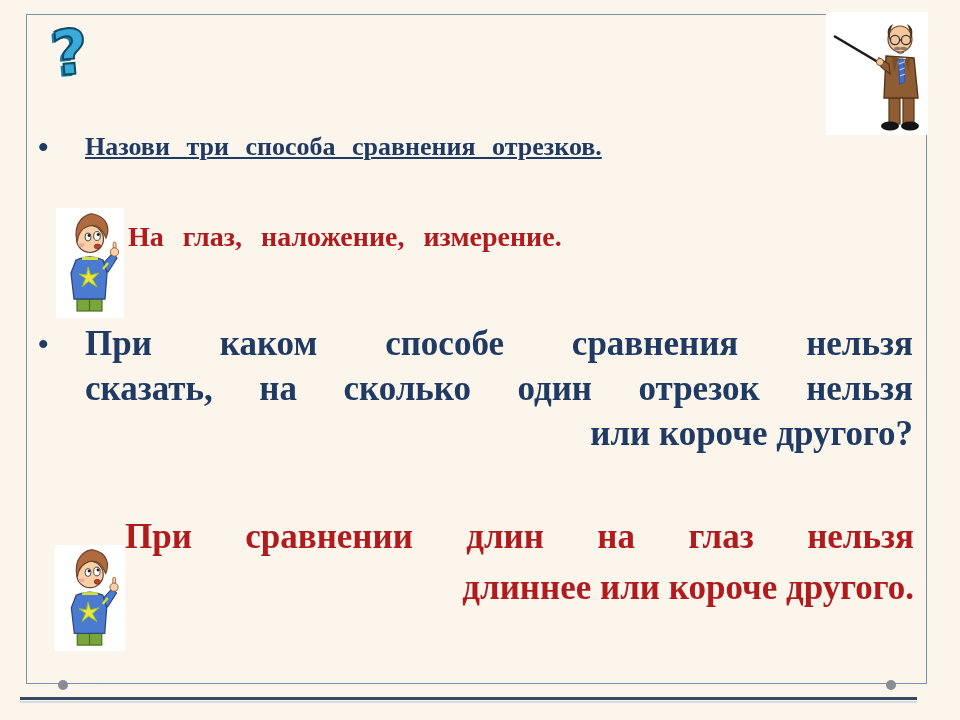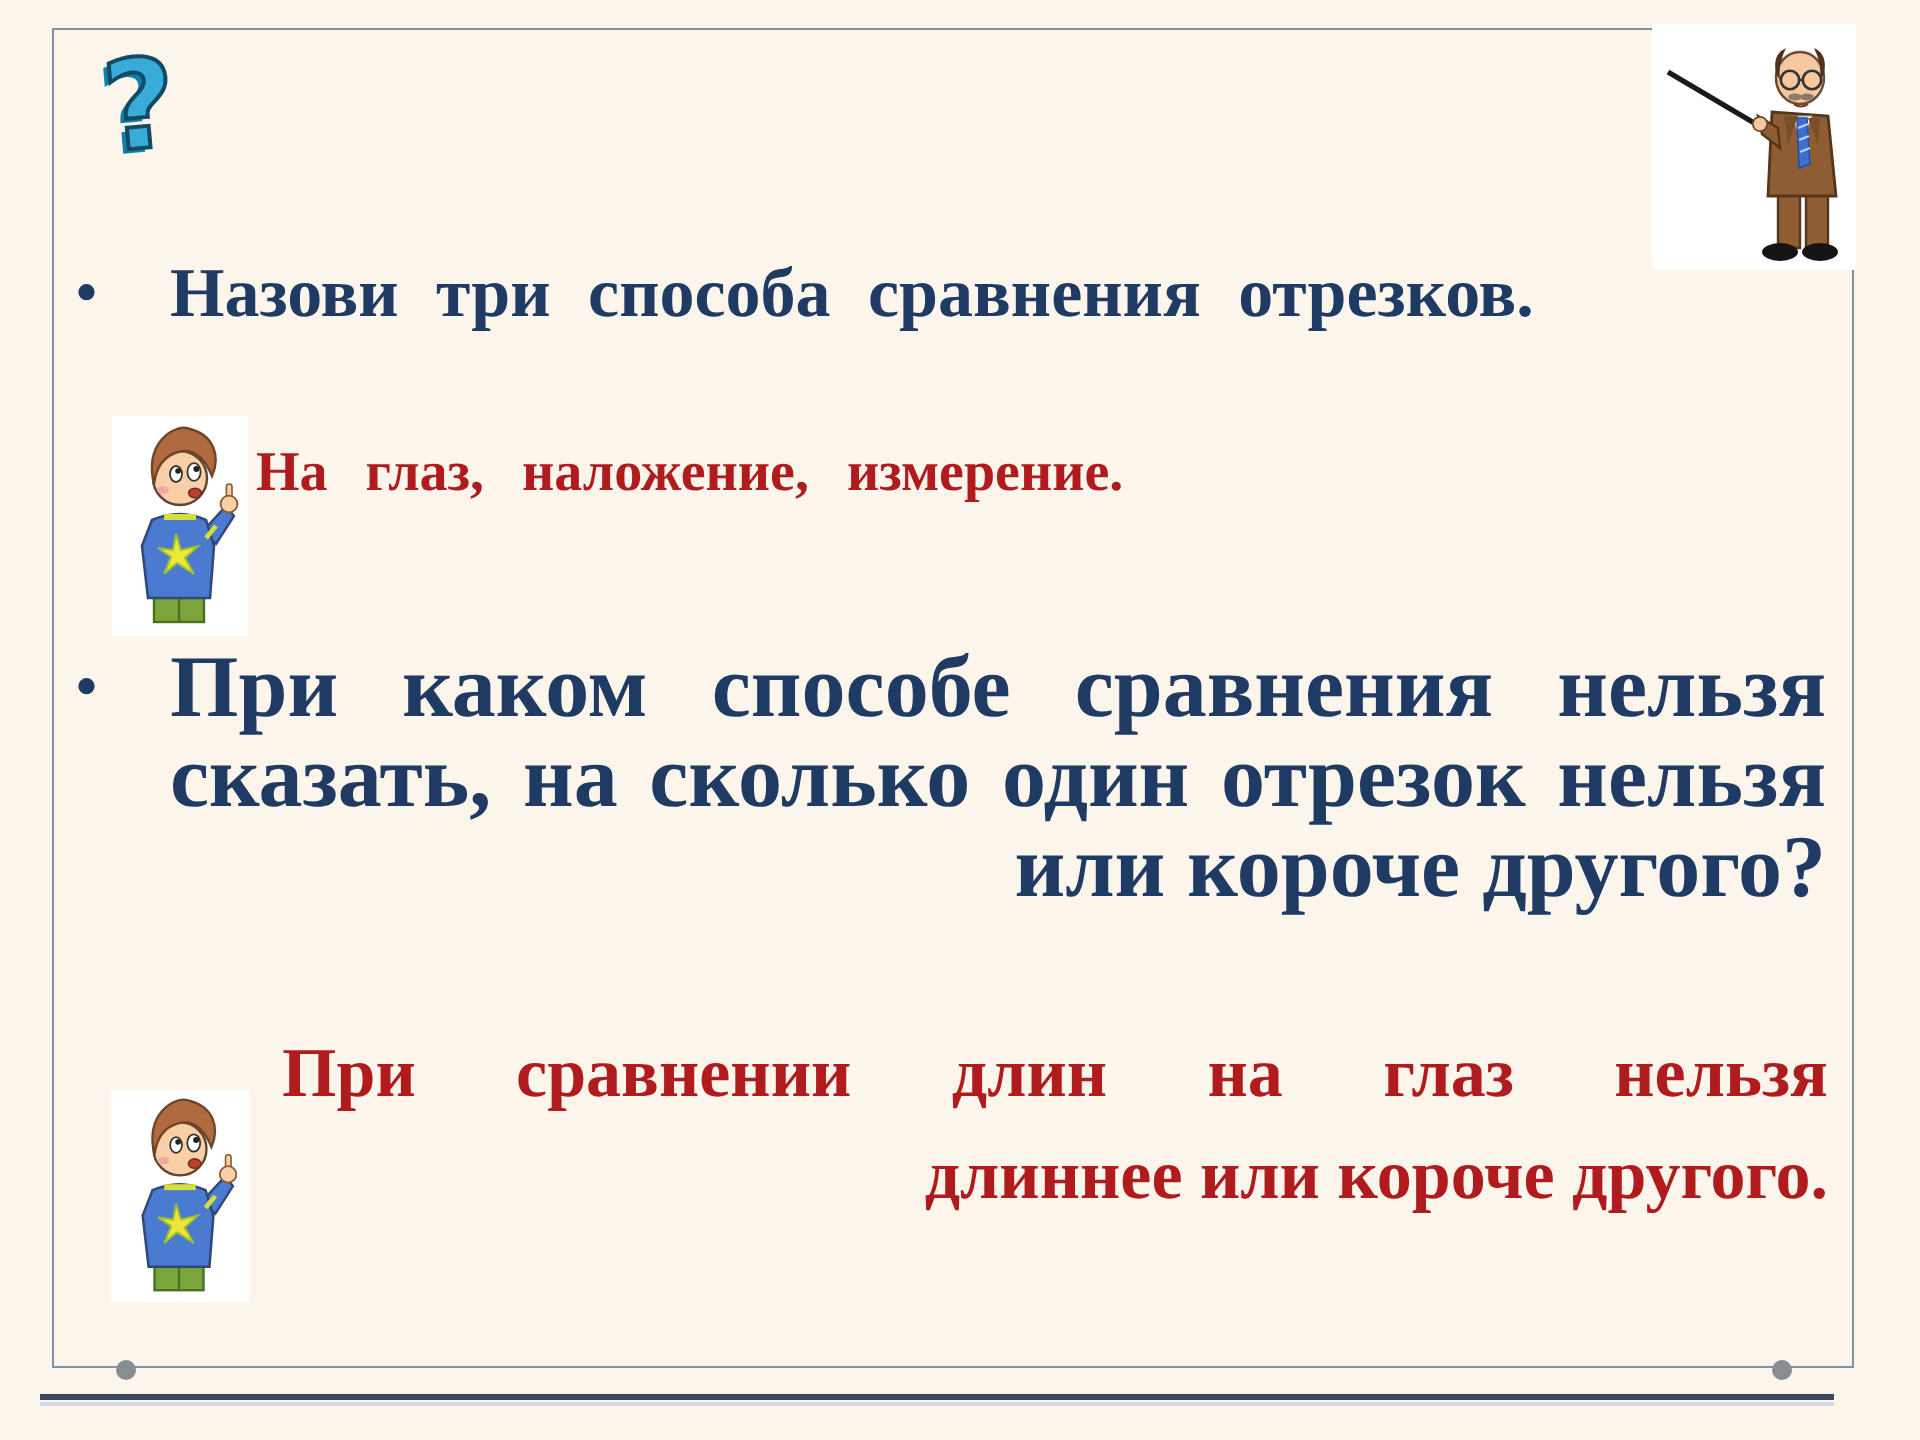--- a/index.html
+++ b/index.html
@@ -37,35 +37,35 @@
   .txt { font-weight:700; }
   .navy { color:#1F3A63; }
   .red  { color:#B01B1E; }
 
   .bullet-row { position:absolute; display:flex; }
   .bullet-marker {
     font-size:30px; line-height:45px; color:#1F3A63; font-weight:700;
     width:47px; flex:0 0 47px;
   }
   .q1-row { left:38px; top:124px; width:880px; }
-  .q1-text { font-size:35px; line-height:45px; word-spacing:10px; white-space:nowrap; }
+  .q1-text { font-size:26px; line-height:45px; word-spacing:10px; white-space:nowrap;text-decoration:underline; }
 
   .a1-line {
     position:absolute; left:128px; top:216px;
     font-size:28px; line-height:42px; word-spacing:12px; white-space:nowrap;
   }
   .q2-row { left:38px; top:321px; }
   .q2-lines { width:828px; }
-  .jpar { font-size:44px; line-height:45px; }
+  .jpar { font-size:35px; line-height:45px; }
   .jline { text-align:justify; text-align-last:justify; }
   .lline { text-align:right; }
 
   .a2-block {
     position:absolute; left:125px; top:511px; width:789px;
-    font-size:35px; line-height:51px;padding-left:16px;
+    font-size:35px; line-height:51px;
   }
 
   .end-dot {
     position:absolute; width:10px; height:10px; border-radius:50%;
     background:#878D93; top:680px;
   }
   .dot-left  { left:58px; }
   .dot-right { left:886px; }
 
   .rule-dark  { position:absolute; left:20px; top:697px; width:897px; height:3px; background:#39475F; }

